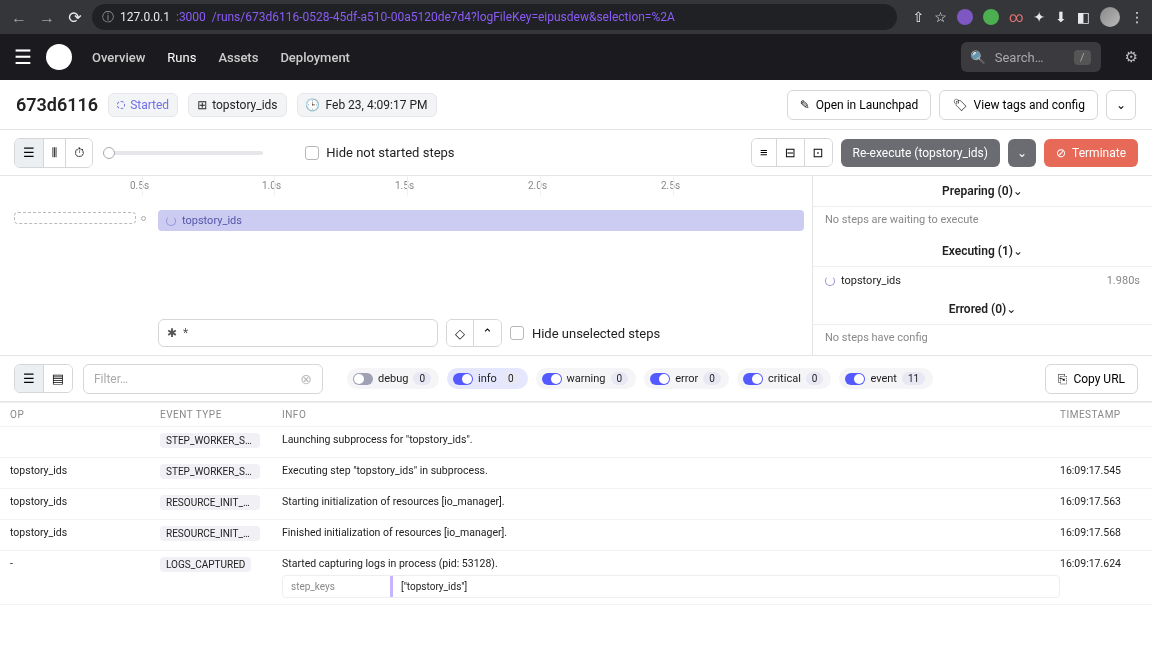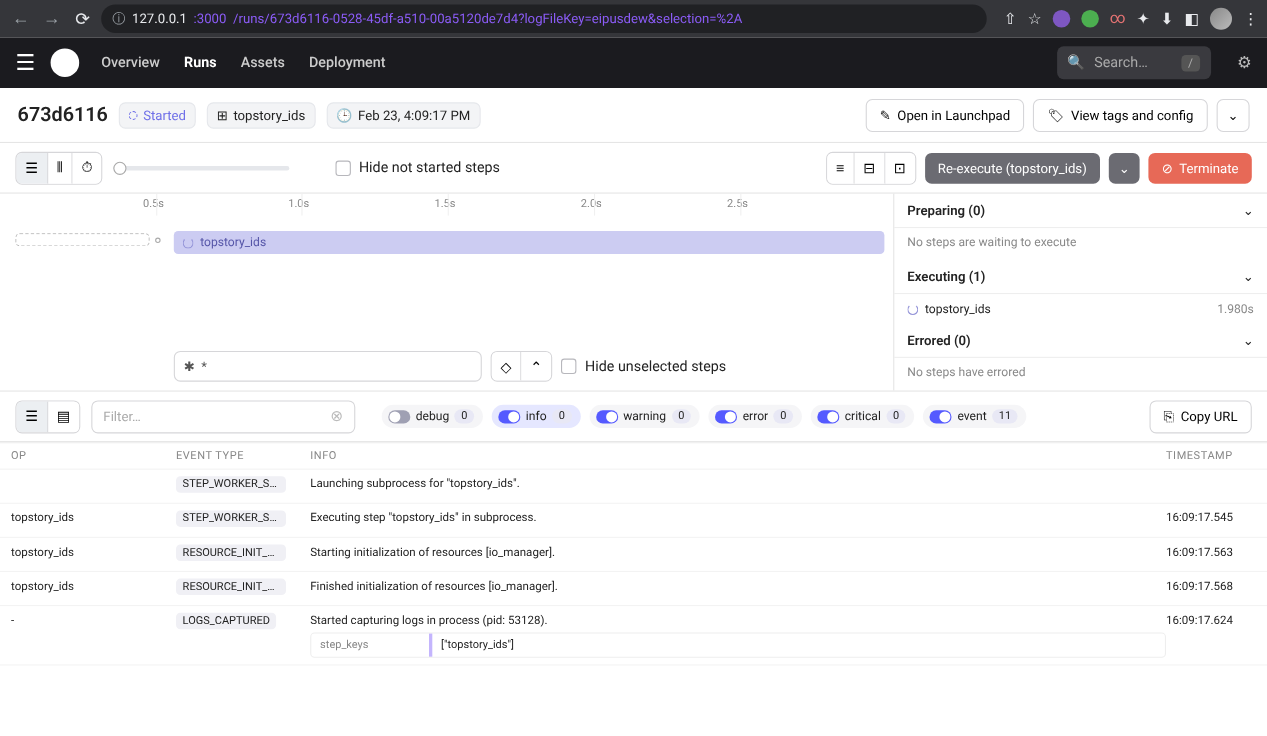--- a/index.html
+++ b/index.html
@@ -13,21 +13,21 @@
 .bb-right{display:flex;align-items:center;gap:10px;padding-left:10px}
 .bb-right span{color:#e8eaed;font-size:14px}
 .ext-dot{width:16px;height:16px;border-radius:50%;background:#4caf50}
 .ext-dot.purple{background:#7e57c2}
 .avatar{width:20px;height:20px;border-radius:50%;background:linear-gradient(135deg,#888,#bbb)}
 .top-nav{background:#1b1b1f;height:46px;display:flex;align-items:center;padding:0 14px;gap:14px}
 .hamburger{color:#fff;font-size:20px}
 .logo{width:26px;height:26px;border-radius:50%;background:#fff}
 .nav-links{display:flex;gap:22px;margin-left:6px}
 .nav-links a{color:#ccc;font-size:13px;font-weight:500;text-decoration:none}
-.nav-links a.active{color:#fff;font-weight:700}
+.nav-links a.active{color:#fff;font-weight:400}
 .search-box{margin-left:auto;background:#3a3a3f;border-radius:6px;height:30px;display:flex;align-items:center;padding:0 10px;gap:8px;color:#aaa;width:140px}
 .search-slash{background:#555;border-radius:4px;padding:1px 6px;font-size:11px;margin-left:auto}
 .gear{color:#bbb;font-size:15px;margin-left:10px}
 .header-row{display:flex;align-items:center;height:50px;padding:0 16px;gap:10px;border-bottom:1px solid #e5e5e5}
 .run-id{font-size:18px;font-weight:600}
 .pill{display:inline-flex;align-items:center;gap:5px;background:#f3f4f6;border-radius:6px;padding:4px 8px;font-size:12px;border:1px solid #e5e7eb}
 .pill.started{color:#6f6fe8}
 .pill.started .dot{width:8px;height:8px;border:1.5px dashed #6f6fe8;border-radius:50%}
 .hdr-group{margin-left:auto;display:flex;gap:8px}
 .btn{display:inline-flex;align-items:center;gap:6px;background:#fff;border:1px solid #d6d6d9;border-radius:6px;padding:7px 12px;font-size:12px;cursor:pointer}
@@ -49,21 +49,21 @@
 .tick{position:absolute;top:4px}
 .gline{position:absolute;top:0;bottom:0;width:1px;background:#f0f0f0}
 .gantt-rows{position:relative;height:130px}
 .row-label{position:absolute;left:14px;top:16px;width:122px;height:12px;border:1px dashed #bbb;border-radius:4px}
 .row-dot{position:absolute;left:141px;top:20px;width:5px;height:5px;border-radius:50%;border:1px solid #aaa}
 .step-bar{position:absolute;left:158px;right:8px;top:14px;height:21px;background:#ccccf2;border-radius:4px;display:flex;align-items:center;padding:0 8px;gap:6px;font-family:monospace;font-size:11px;color:#5555a8}
 .spin{width:10px;height:10px;border:1.5px solid #9595d8;border-top-color:transparent;border-radius:50%}
 .gantt-bottom{position:absolute;bottom:8px;left:158px;right:8px;display:flex;gap:8px;align-items:center}
 .filter-input{flex:0 0 280px;height:28px;border:1px solid #d6d6d9;border-radius:6px;display:flex;align-items:center;padding:0 8px;font-size:12px;color:#555;gap:6px}
 .side-panel{width:340px;border-left:1px solid #e5e5e5;font-size:12px;overflow-y:auto}
-.sp-sec{border-bottom:1px solid #eee;padding:8px 12px;display:flex;align-items:center;justify-content:space-between}
+.sp-sec{border-bottom:1px solid #eee;padding:8px 12px;display:flex;align-items:center;justify-content:center}
 .sp-sec .t{font-weight:600}
 .sp-msg{padding:6px 12px 10px;color:#888;font-size:11px}
 .sp-step{padding:7px 12px;display:flex;align-items:center;gap:6px;font-size:11px;font-family:monospace}
 .sp-step .tm{margin-left:auto;color:#888}
 .log-toolbar{display:flex;align-items:center;height:46px;padding:0 14px;gap:10px;border-bottom:1px solid #e5e5e5}
 .log-filter{width:240px;height:30px;border:1px solid #d6d6d9;border-radius:6px;display:flex;align-items:center;padding:0 10px;color:#aaa;font-size:12px}
 .log-filter .x{margin-left:auto;font-size:14px;color:#bbb}
 .lvl{display:inline-flex;align-items:center;gap:5px;background:#f5f5f7;border-radius:14px;padding:4px 8px 4px 6px;font-size:11px}
 .lvl .tg{width:20px;height:12px;border-radius:6px;background:#555aff;position:relative}
 .lvl .tg::after{content:"";position:absolute;right:1px;top:1px;width:10px;height:10px;border-radius:50%;background:#fff}
@@ -235,21 +235,21 @@
       </div>
     <div class="sp-step">
         <span class="spin"></span>
         <span>topstory_ids</span>
         <span class="tm">1.980s</span>
       </div>
     <div class="sp-sec">
         <span class="t">Errored (0)</span>
         <span>⌄</span>
       </div>
-    <div class="sp-msg">No steps have errored</div>
+    <div class="sp-msg">No steps have config</div>
     <div class="sp-sec"></div>
   </div>
 </div>
 
 <div class="log-toolbar">
   <div class="seg-group">
     <button class="active">☰</button>
     <button>▤</button>
   </div>
   <div class="log-filter">

